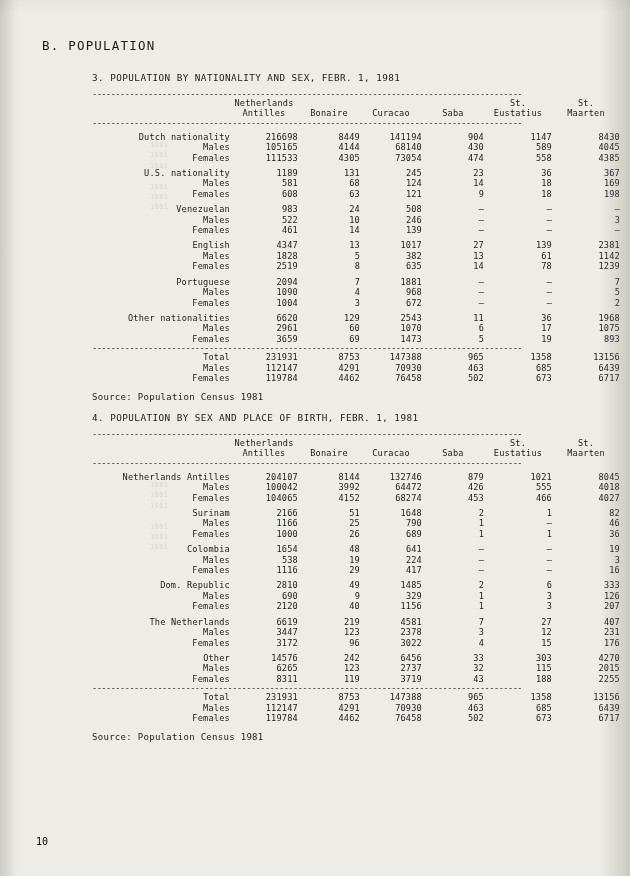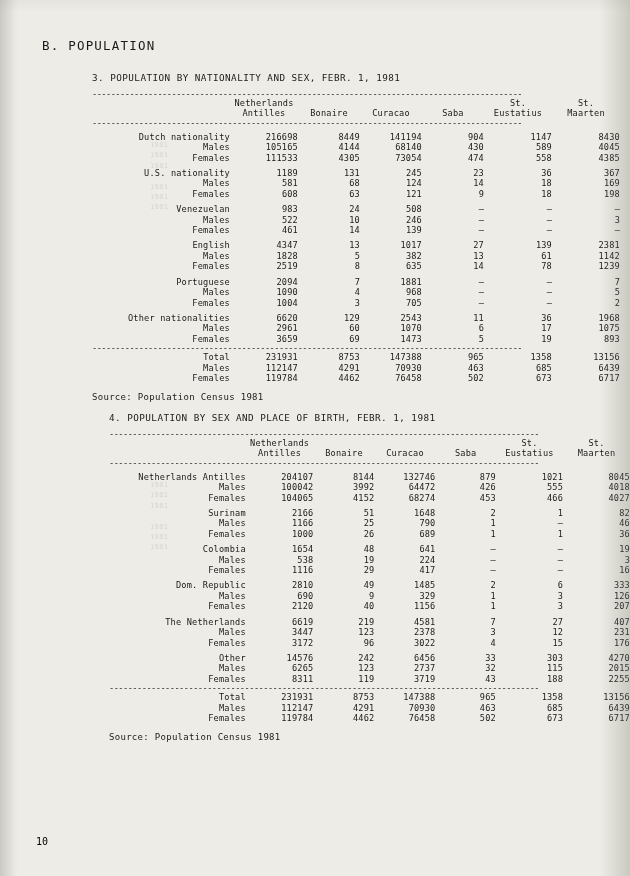--- a/index.html
+++ b/index.html
@@ -287,21 +287,21 @@
             <td class="col-num">4</td>
             <td class="col-num">968</td>
             <td class="col-num">–</td>
             <td class="col-num-w">–</td>
             <td class="col-num-w">5</td>
           </tr>
           <tr>
             <td class="col-label">&nbsp;&nbsp;Females</td>
             <td class="col-num-w">1004</td>
             <td class="col-num">3</td>
-            <td class="col-num">705</td>
+            <td class="col-num">672</td>
             <td class="col-num">–</td>
             <td class="col-num-w">–</td>
             <td class="col-num-w">2</td>
           </tr>
           <tr class="spacer">
             <td colspan="7"></td>
           </tr>
           <tr>
             <td class="col-label">Other nationalities</td>
             <td class="col-num-w">6620</td>
@@ -356,21 +356,21 @@
             <td class="col-num">4462</td>
             <td class="col-num">76458</td>
             <td class="col-num">502</td>
             <td class="col-num-w">673</td>
             <td class="col-num-w">6717</td>
           </tr>
         </tbody>
       </table>
       <div class="source">Source: Population Census 1981</div>
     </div>
-  <div class="tbl-block" id="table2" style="top:412px;margin-left:17px;">
+  <div class="tbl-block" id="table2" style="top:412px;">
       <div class="tbl-title">4. POPULATION BY SEX AND PLACE OF BIRTH, FEBR. 1, 1981</div>
       <table class="stat">
         <tbody>
           <tr class="rule">
             <td colspan="7">--------------------------------------------------------------------------------------------</td>
           </tr>
           <tr class="hdr">
             <td class="col-label"></td>
             <td class="col-num-w">Netherlands</td>
             <td class="col-num"></td>

